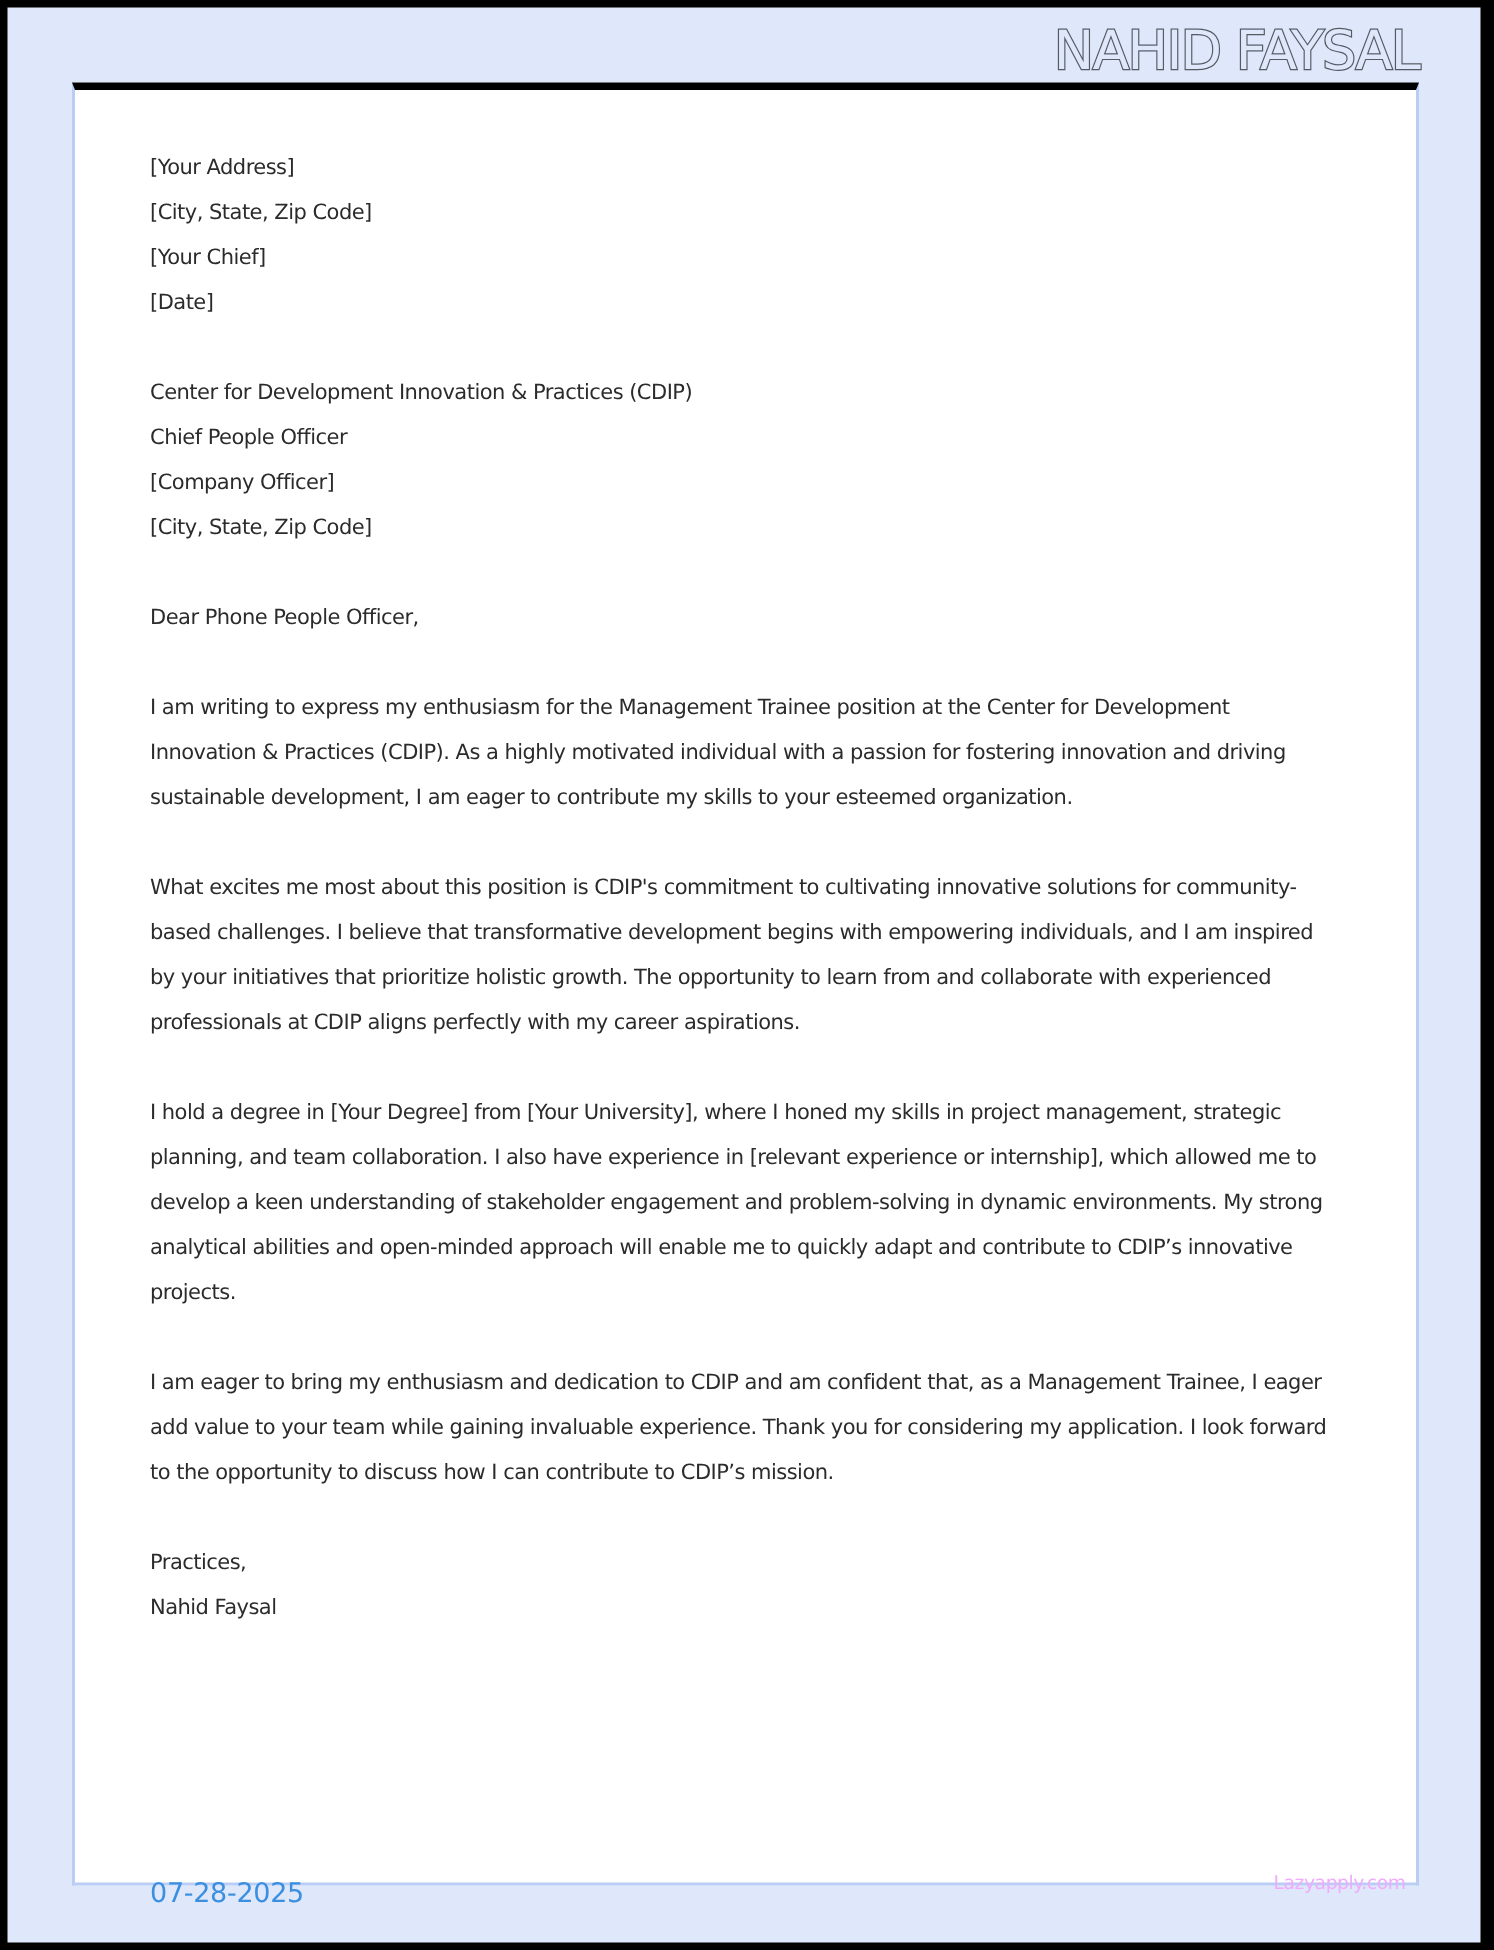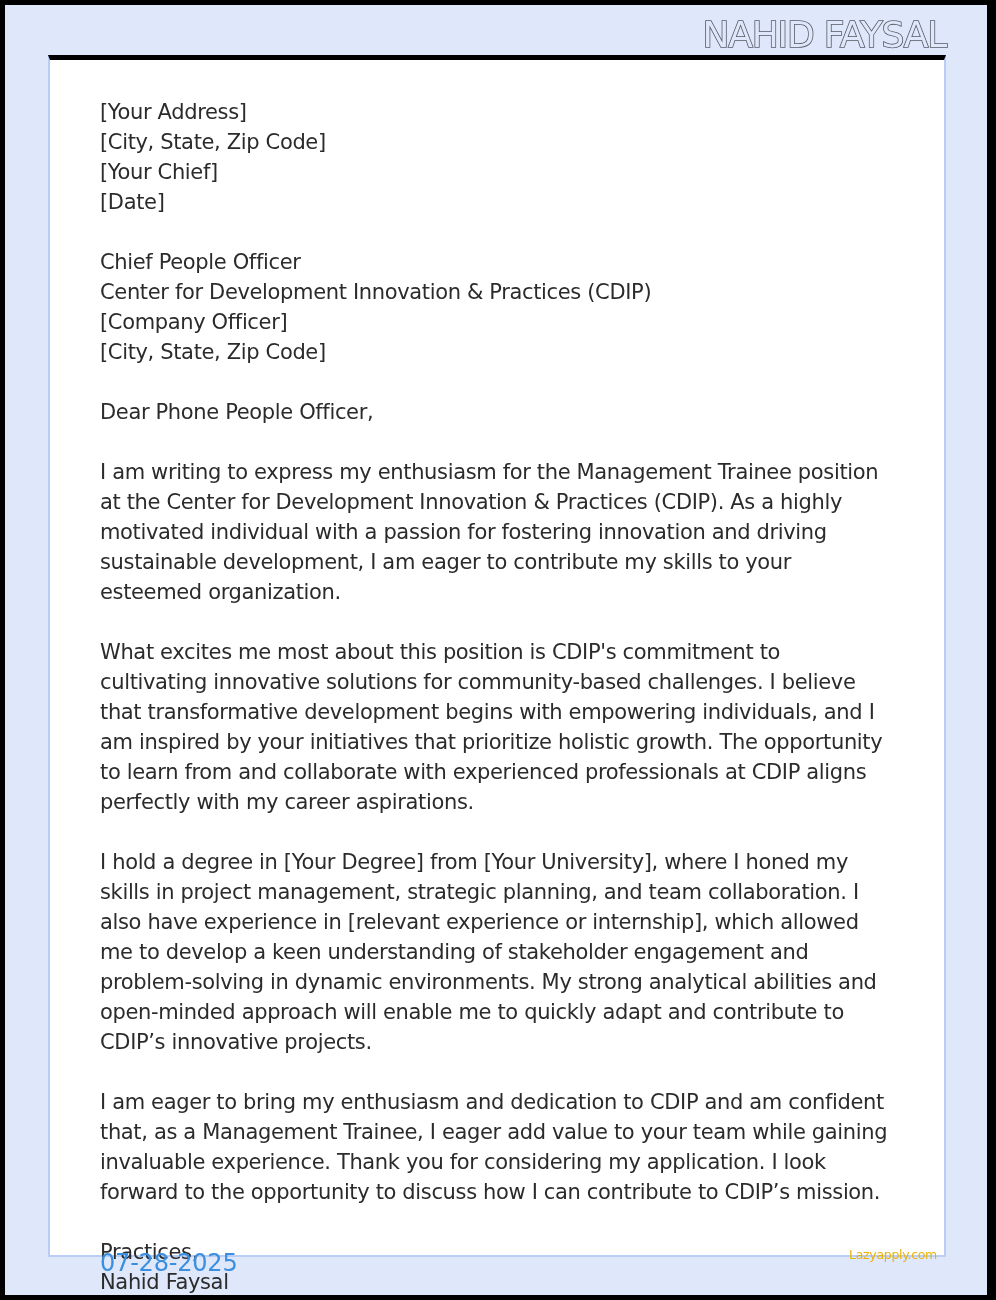--- a/index.html
+++ b/index.html
@@ -49,21 +49,21 @@
       border-right: 2px solid #b9cdf5;
       border-bottom: 2px solid #b9cdf5;
       box-sizing: border-box;
     }
     .content {
       position: absolute;
       left: 100px;
       top: 97px;
       width: 800px;
       font-family: "DejaVu Sans", sans-serif;
-      font-size: 21px;
+      font-size: 14px;
       line-height: 30px;
       color: #2b2b2b;
       letter-spacing: -0.35px;
     }
     .block {
       margin: 0 0 30px 0;
     }
     .line {
       display: block;
       white-space: nowrap;
@@ -73,33 +73,33 @@
       width: 790px;
     }
     .signature {
       margin: 0;
     }
     .date-stamp {
       position: absolute;
       left: 100px;
       top: 1248px;
       font-family: "DejaVu Sans", sans-serif;
-      font-size: 24px;
+      font-size: 18px;
       line-height: 30px;
       color: #3a8fe0;
       letter-spacing: -0.2px;
     }
     .watermark {
       position: absolute;
       right: 59px;
       top: 1245px;
       font-family: "DejaVu Sans", sans-serif;
       font-size: 12.5px;
       line-height: 20px;
-      color: #eab308;
+      color: #f0abfc;
       letter-spacing: -0.3px;
     }
   </style>
 </head>
 <body>
 
 <div class="frame"></div>
 
 <h1 class="name-heading">NAHID FAYSAL</h1>
 
@@ -107,22 +107,22 @@
 
 <div class="content">
   <div class="block">
     <span class="line">[Your Address]</span>
     <span class="line">[City, State, Zip Code]</span>
     <span class="line">[Your Chief]</span>
     <span class="line">[Date]</span>
   </div>
 
   <div class="block">
+    <span class="line">Center for Development Innovation &amp; Practices (CDIP)</span>
     <span class="line">Chief People Officer</span>
-    <span class="line">Center for Development Innovation &amp; Practices (CDIP)</span>
     <span class="line">[Company Officer]</span>
     <span class="line">[City, State, Zip Code]</span>
   </div>
 
   <p class="block">Dear Phone People Officer,</p>
 
   <p class="para">I am writing to express my enthusiasm for the Management Trainee position at the Center for Development Innovation &amp; Practices (CDIP). As a highly motivated individual with a passion for fostering innovation and driving sustainable development, I am eager to contribute my skills to your esteemed organization.</p>
   <p class="para">What excites me most about this position is CDIP's commitment to cultivating innovative solutions for community-based challenges. I believe that transformative development begins with empowering individuals, and I am inspired by your initiatives that prioritize holistic growth. The opportunity to learn from and collaborate with experienced professionals at CDIP aligns perfectly with my career aspirations.</p>
   <p class="para">I hold a degree in [Your Degree] from [Your University], where I honed my skills in project management, strategic planning, and team collaboration. I also have experience in [relevant experience or internship], which allowed me to develop a keen understanding of stakeholder engagement and problem-solving in dynamic environments. My strong analytical abilities and open-minded approach will enable me to quickly adapt and contribute to CDIP’s innovative projects.</p>
   <p class="para">I am eager to bring my enthusiasm and dedication to CDIP and am confident that, as a Management Trainee, I eager add value to your team while gaining invaluable experience. Thank you for considering my application. I look forward to the opportunity to discuss how I can contribute to CDIP’s mission.</p>

